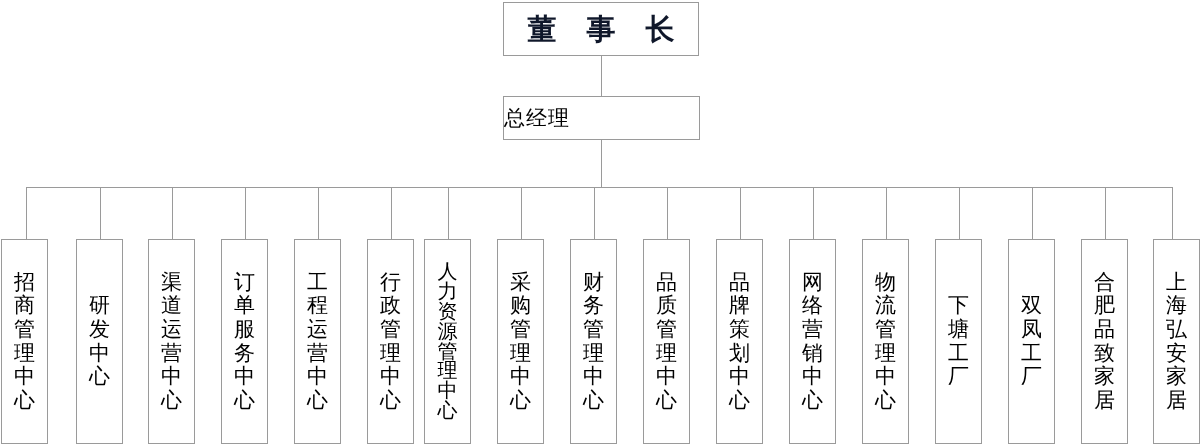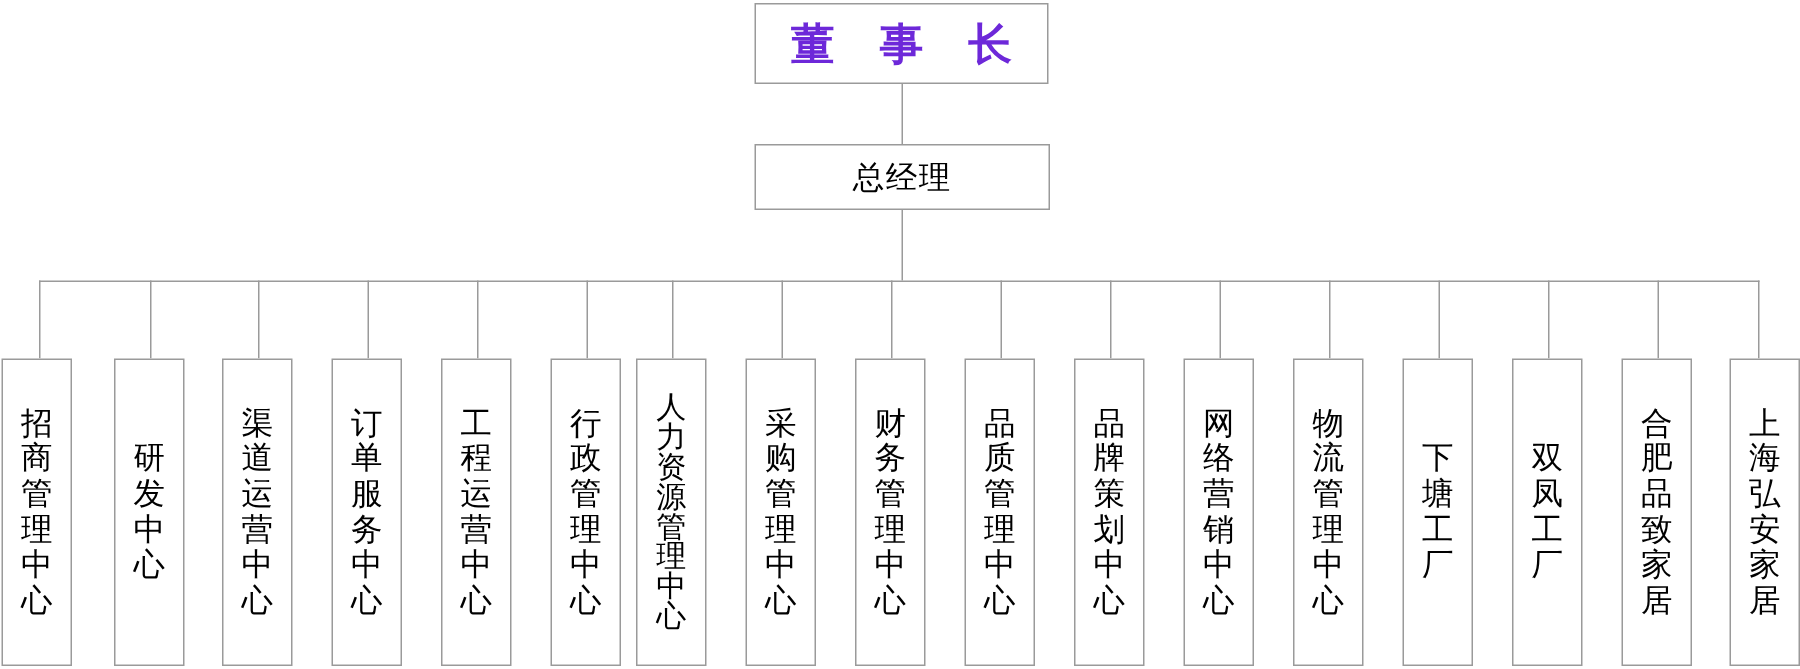--- a/index.html
+++ b/index.html
@@ -33,33 +33,33 @@
     height: 54px;
     display: flex;
     align-items: center;
     justify-content: center;
   }
   .node-chairman .node-label {
     font-size: 29px;
     font-weight: bold;
     letter-spacing: 10px;
     text-indent: 10px;
-    color: #6d28d9;
+    color: #0f172a;
     line-height: 1;
     white-space: nowrap;
   }
 
   .node-gm {
     left: 503px;
     top: 96px;
     width: 197px;
     height: 44px;
     display: flex;
     align-items: center;
-    justify-content: center;
+    justify-content: flex-start;
   }
   .node-gm .node-label {
     font-size: 21px;
     font-weight: normal;
     letter-spacing: 1px;
     color: #000000;
     line-height: 1;
     white-space: nowrap;
   }
 

